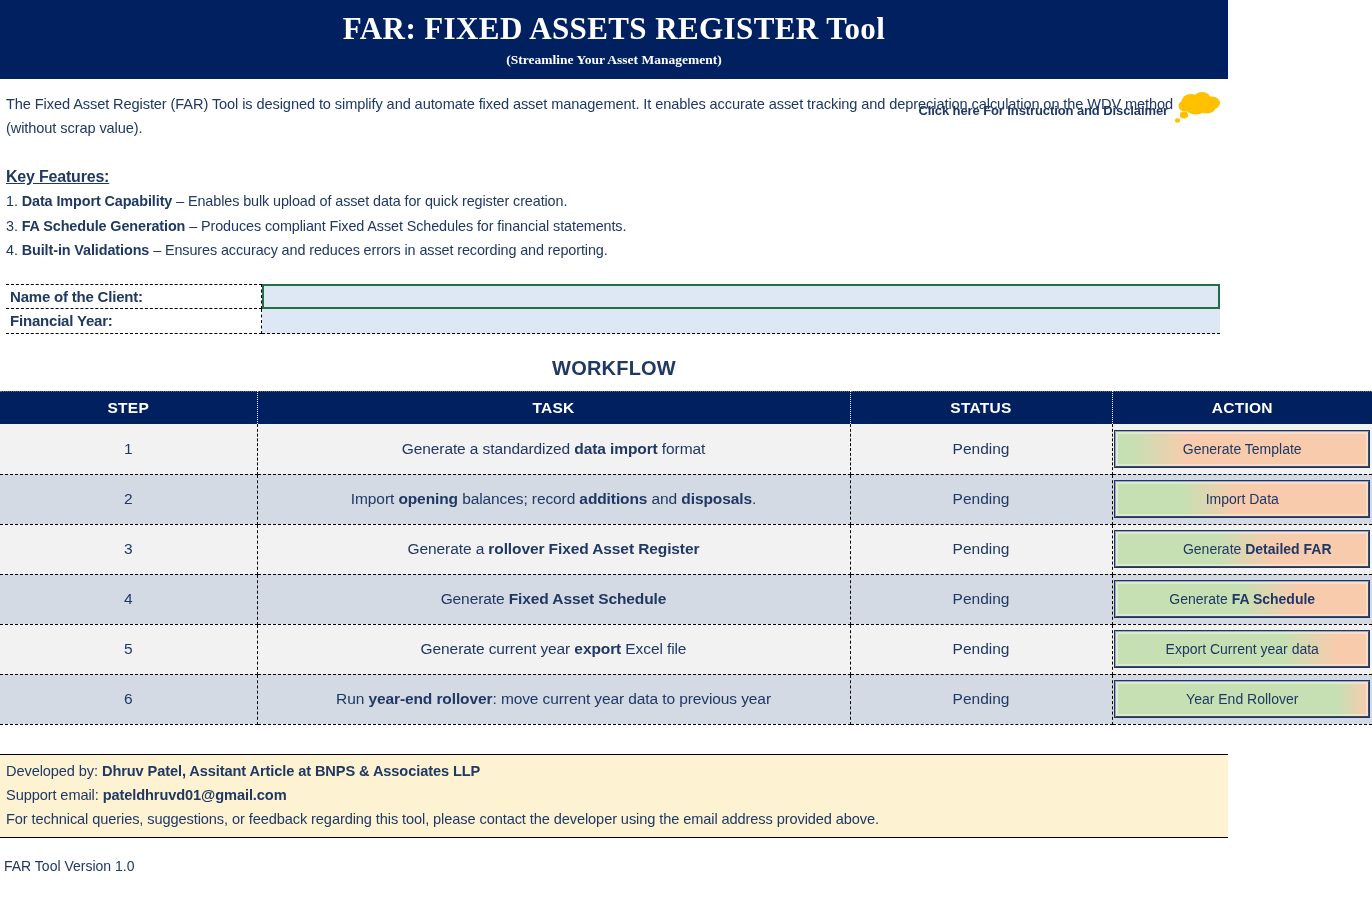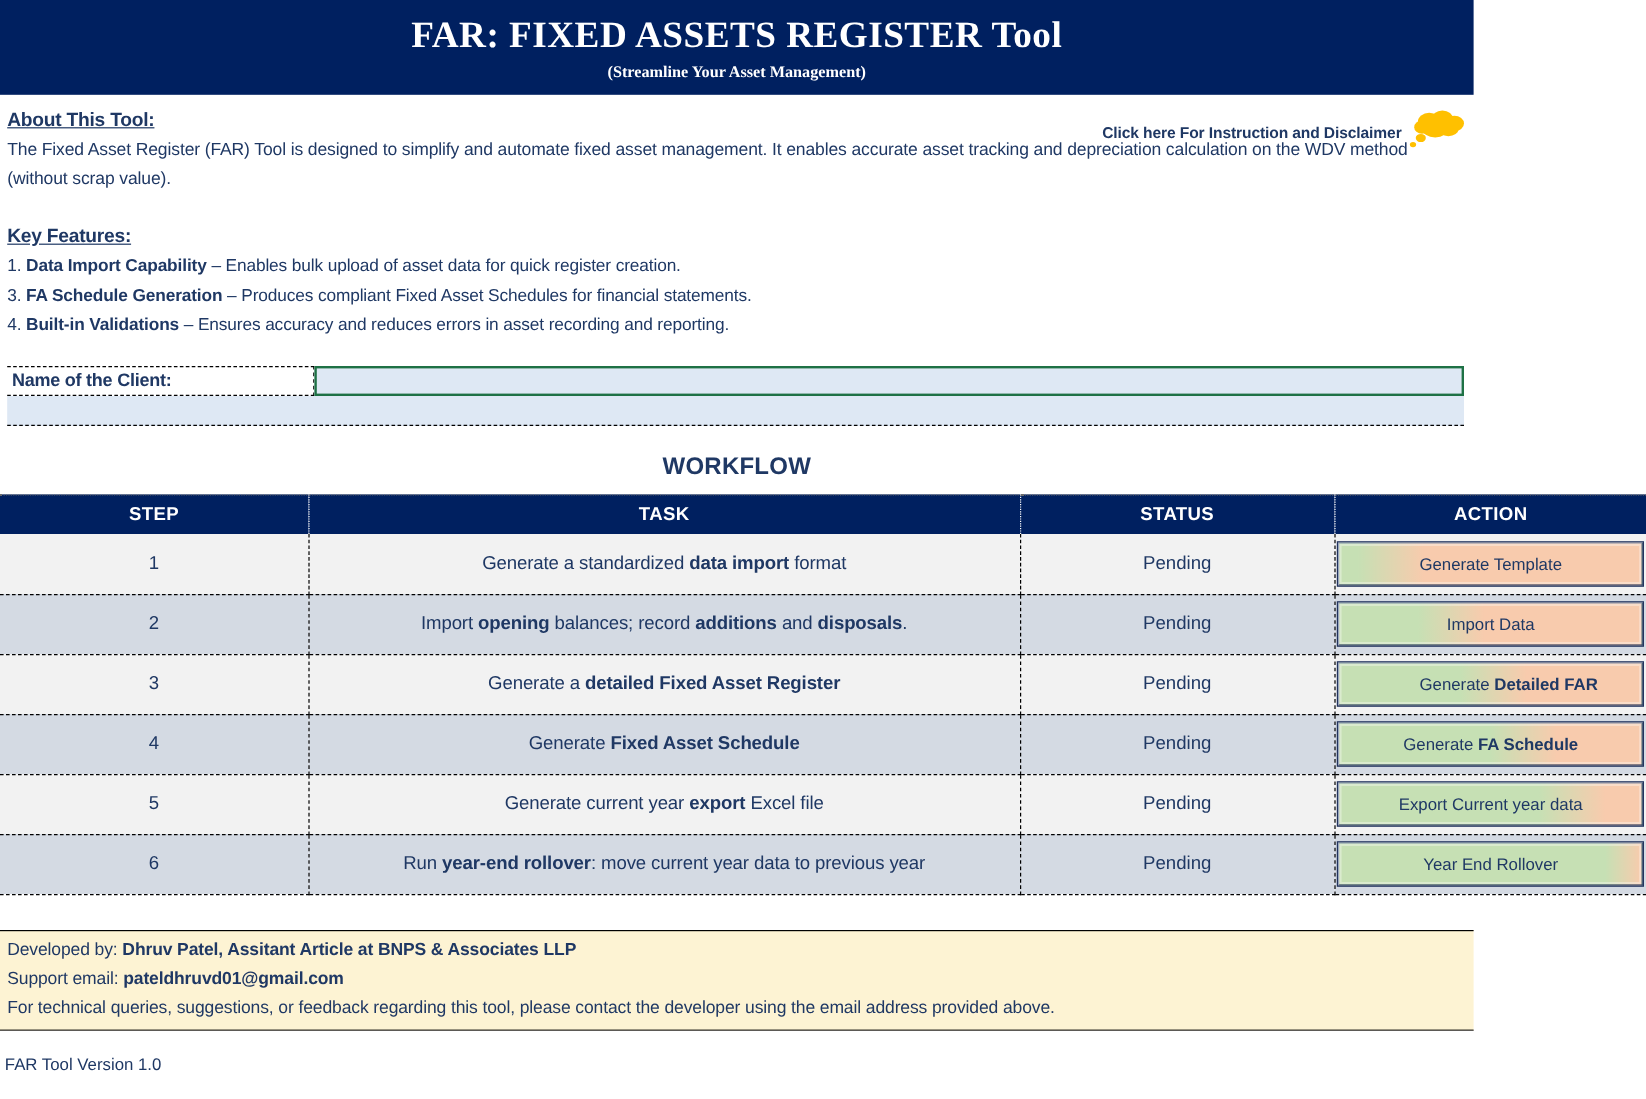--- a/index.html
+++ b/index.html
@@ -233,21 +233,20 @@
             <ellipse cx="22" cy="16" rx="11" ry="7.5"></ellipse>
             <ellipse cx="33" cy="16.5" rx="8.5" ry="6"></ellipse>
             <ellipse cx="11" cy="15" rx="6.5" ry="5.5"></ellipse>
             <ellipse cx="10" cy="24" rx="4.2" ry="3.4"></ellipse>
             <ellipse cx="3.5" cy="29.5" rx="2.6" ry="2.2"></ellipse>
           </g>
         </svg>
       </span>
     </div>
 
-    <div class="sec-head">About This Tool:</div>
     <div class="body-text">The Fixed Asset Register (FAR) Tool is designed to simplify and automate fixed asset management. It enables accurate asset tracking and depreciation calculation on the WDV method (without scrap value).</div>
 
     <div class="gap-1"></div>
 
     <div class="sec-head">Key Features:</div>
     <ul class="feat-list">
       <li>
         <span>1.</span>
         <b>Data Import Capability</b><span> – Enables bulk upload of asset data for quick register creation.</span>
       </li>
@@ -260,20 +259,21 @@
         <b>Built-in Validations</b><span> – Ensures accuracy and reduces errors in asset recording and reporting.</span>
       </li>
     </ul>
 
     <div class="info-block">
       <div class="info-row">
         <div class="info-label">Name of the Client:</div>
         <div class="info-input bordered"></div>
       </div>
       <div class="info-row">
+        <div class="info-label">Financial Year:</div>
         <div class="info-input plain"></div>
       </div>
     </div>
   </div>
 
   <div class="wf-title">WORKFLOW</div>
 
   <table class="wf">
     <colgroup>
       <col class="col-step">
@@ -301,21 +301,21 @@
         <tr class="even">
           <td class="cell-step">2</td>
           <td class="cell-task">Import <b>opening</b> balances; record <b>additions</b> and <b>disposals</b>.</td>
           <td class="cell-status">Pending</td>
           <td class="cell-action">
             <div class="wf-btn" style="background: linear-gradient(to right, rgb(198, 224, 180) 0%, rgb(198, 224, 180) 26%, rgb(248, 203, 173) 48%, rgb(248, 203, 173) 100%);">Import Data</div>
           </td>
         </tr>
         <tr class="odd">
           <td class="cell-step">3</td>
-          <td class="cell-task">Generate a <b>detailed Fixed Asset Register</b></td>
+          <td class="cell-task">Generate a <b>rollover Fixed Asset Register</b></td>
           <td class="cell-status">Pending</td>
           <td class="cell-action">
             <div class="wf-btn" style="background: linear-gradient(to right, rgb(198, 224, 180) 0%, rgb(198, 224, 180) 40%, rgb(248, 203, 173) 62%, rgb(248, 203, 173) 100%); padding-left: 30px;">Generate <b>Detailed FAR</b></div>
           </td>
         </tr>
         <tr class="even">
           <td class="cell-step">4</td>
           <td class="cell-task">Generate <b>Fixed Asset Schedule</b></td>
           <td class="cell-status">Pending</td>
           <td class="cell-action">

